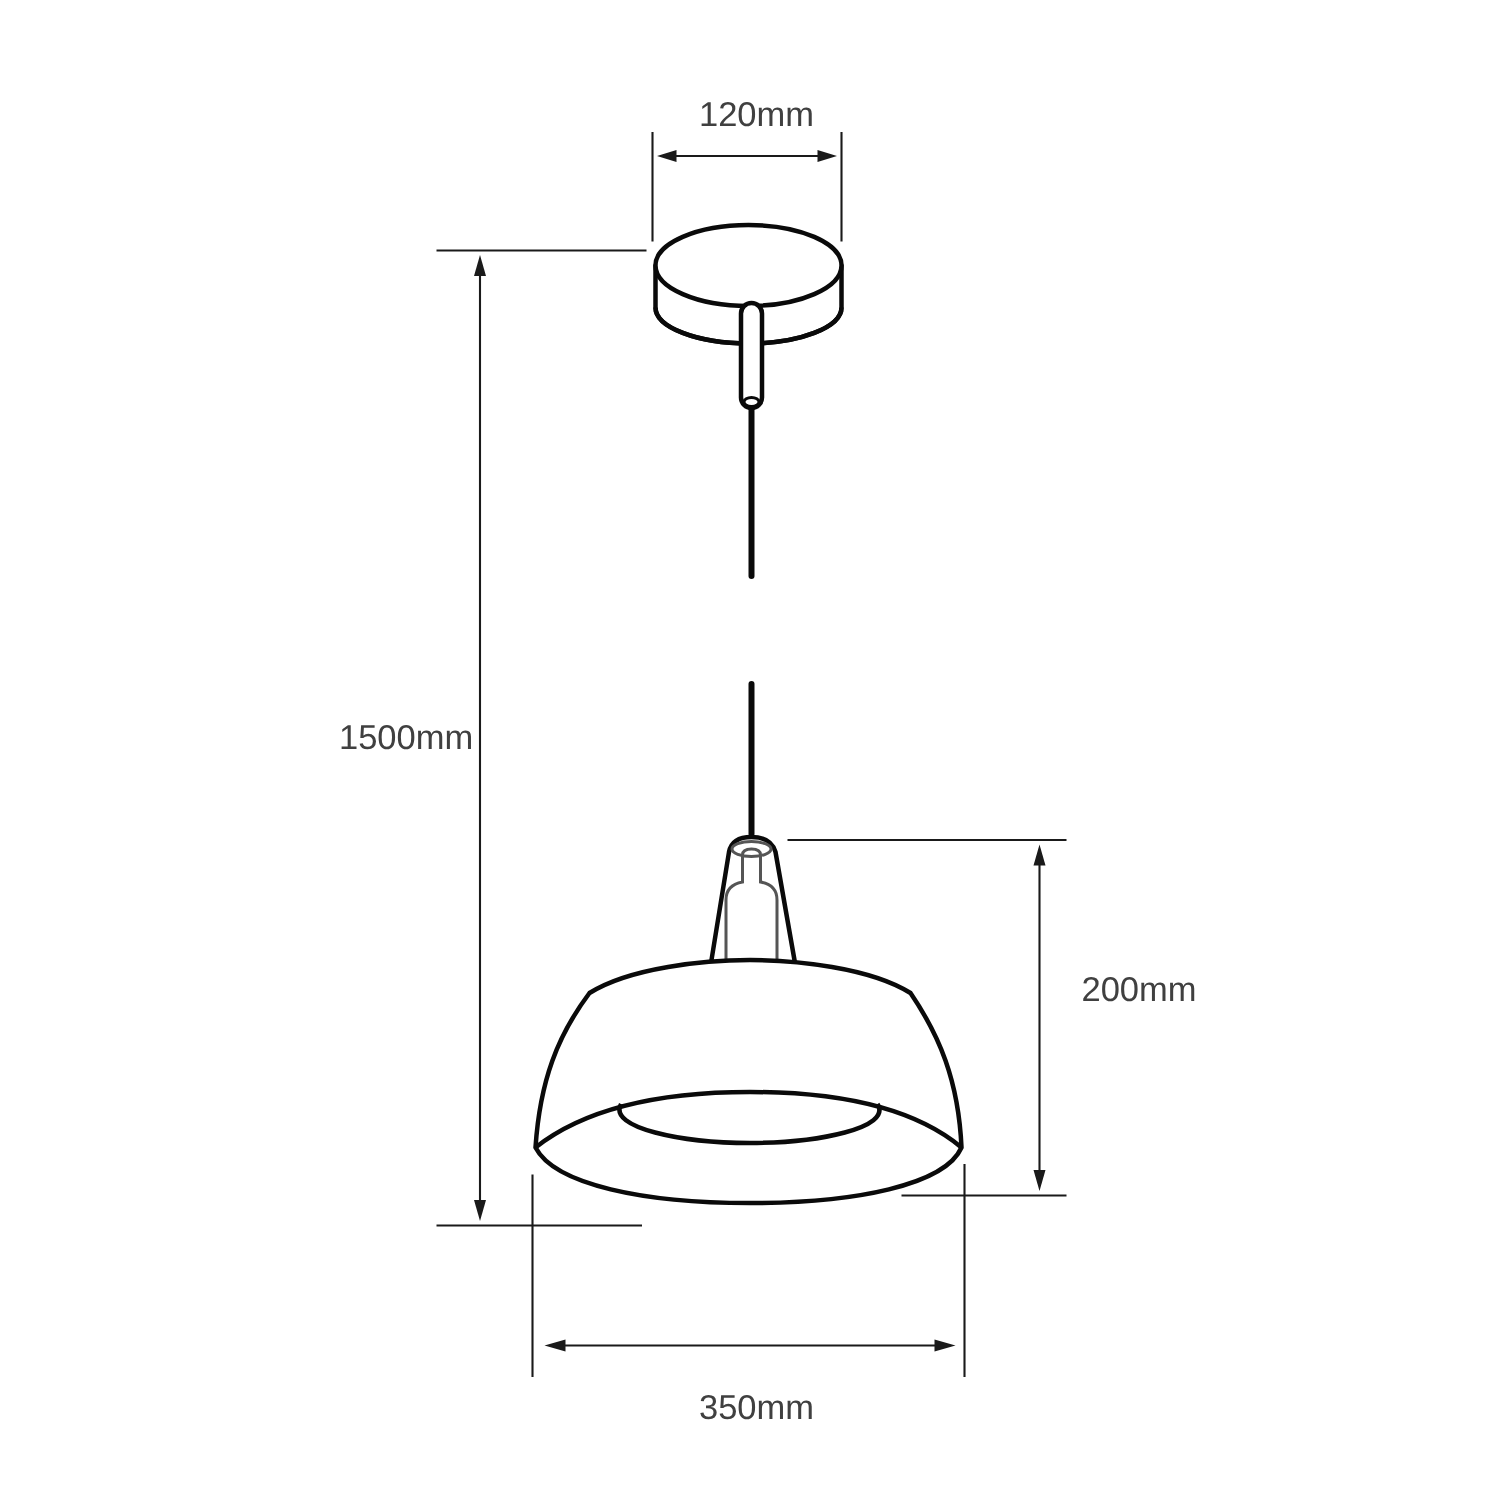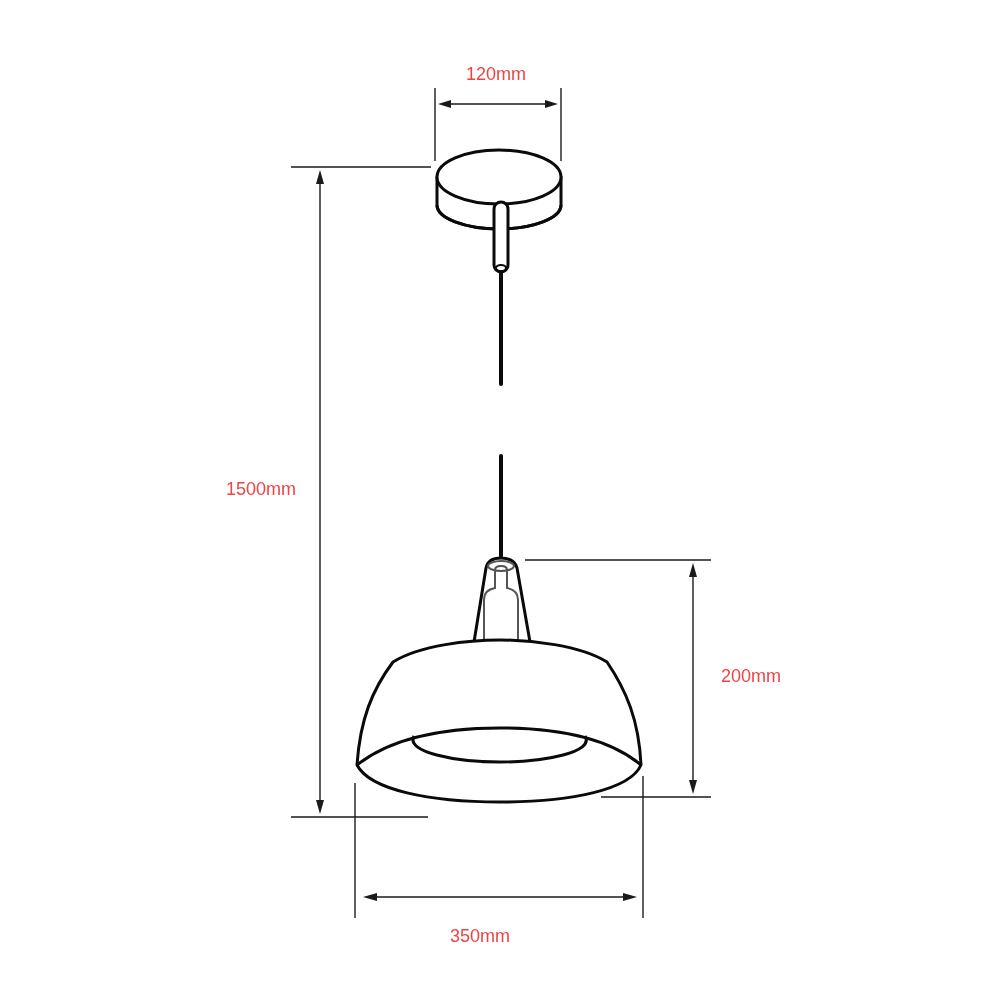--- a/index.html
+++ b/index.html
@@ -16,22 +16,22 @@
   #drawing {
     position: absolute;
     left: 0;
     top: 0;
     width: 1000px;
     height: 1000px;
   }
   .label {
     position: absolute;
     font-family: "Liberation Sans", sans-serif;
-    font-size: 18px;
-    color: #ef4444;
+    font-size: 23px;
+    color: #404040;
     white-space: nowrap;
     line-height: 1;
   }
   .obj {
     fill: #ffffff;
     stroke: #0a0a0a;
     stroke-width: 3;
     stroke-linejoin: round;
     stroke-linecap: round;
   }
@@ -136,15 +136,15 @@
     <line class="dim" x1="375" y1="897" x2="625" y2="897"></line>
     <polygon class="arrow" points="363,897 377,893 377,901"></polygon>
     <polygon class="arrow" points="637,897 623,893 623,901"></polygon>
   </g>
 </svg>
 
 <div class="label" style="left:466px; top:65px;">120mm</div>
 
 <div class="label" style="left:226px; top:480px;">1500mm</div>
 
-<div class="label" style="left:721px; top:667px;">200mm</div>
+<div class="label" style="left:721px; top:648px;">200mm</div>
 
-<div class="label" style="left:450px; top:927px;">350mm</div>
+<div class="label" style="left:466px; top:927px;">350mm</div>
 
 </body></html>

